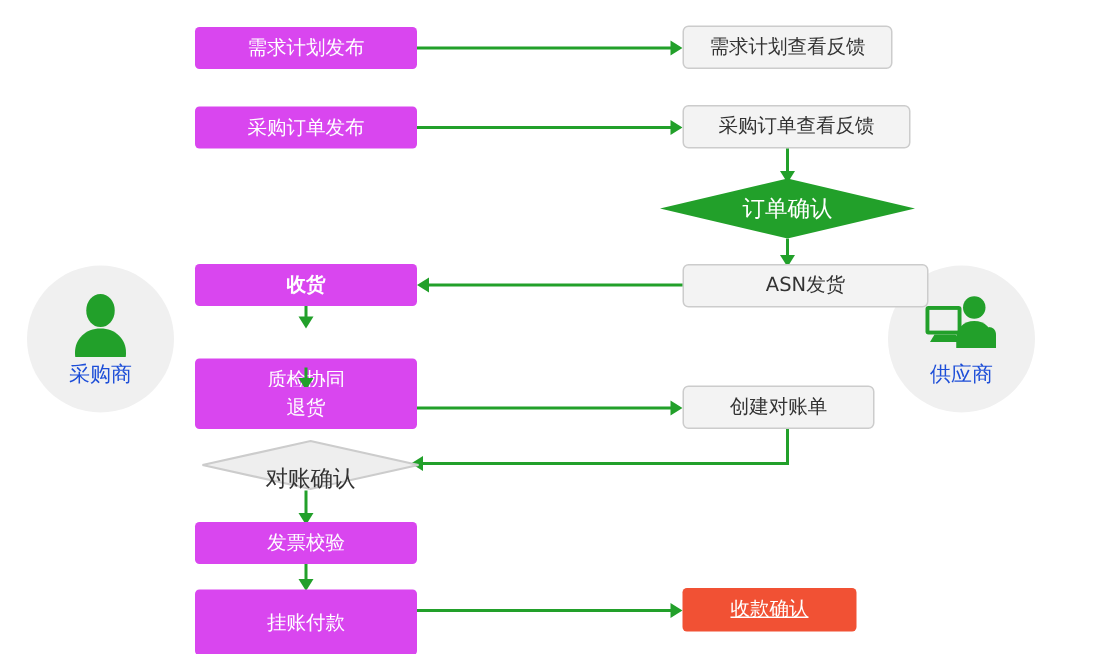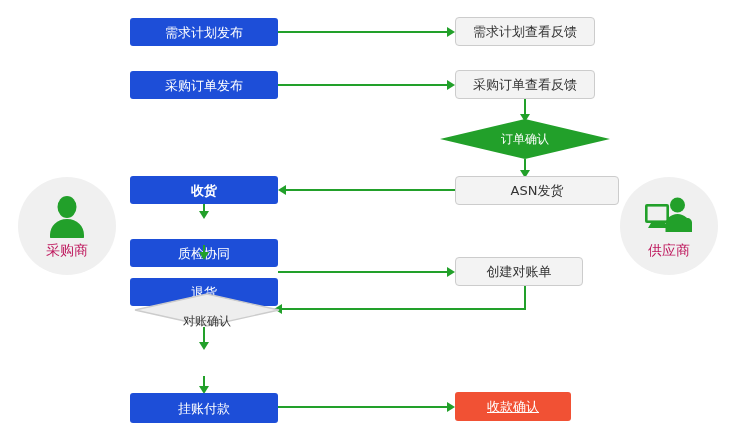--- a/index.html
+++ b/index.html
@@ -14,41 +14,41 @@
   
   .node{
     position:absolute;
     display:flex;align-items:center;justify-content:center;
     font-size:13px;
     line-height:1;
     box-sizing:border-box;
     white-space:nowrap;
   }
   .node.green{
-    background:#1d4ed8;
+    background:#d946ef;
     color:#ffffff;
     border-radius:3px;
   }
   .node.red{
     background:#f15134;
     color:#ffffff;
     border-radius:3px;
   }
   .node.gray{
     background:#f3f3f3;
     color:#333333;
     border:1px solid #cccccc;
     border-radius:4px;
   }
 
   
   .diamond{
     position:absolute;
     display:flex;align-items:center;justify-content:center;
-    font-size:12px;line-height:1;white-space:nowrap;
+    font-size:15px;line-height:1;white-space:nowrap;
   }
   .diamond .shape{position:absolute;left:0;top:0;width:100%;height:100%;}
   .diamond .dlabel{position:relative;z-index:2;}
   .diamond.green-d .dlabel{color:#ffffff;}
   .diamond.white-d .dlabel{color:#333333;}
 
   
   .line{position:absolute;background:#22a02a;}
   .line.h{height:2px;}
   .line.v{width:2px;}
@@ -62,39 +62,39 @@
     position:absolute;
     width:98px;height:98px;
     border-radius:50%;
     background:#f0f0f0;
     display:flex;flex-direction:column;
     align-items:center;justify-content:center;
     box-sizing:border-box;
   }
   .actor .glyph{width:52px;height:46px;display:block;}
   .actor .alabel{
-    font-size:14px;color:#be185d;margin-top:1px;line-height:1;white-space:nowrap;
+    font-size:14px;color:#1d4ed8;margin-top:1px;line-height:1;white-space:nowrap;
   }
 </style>
 </head>
 <body>
 
 <div id="stage">
 
   <div class="actor" style="left:18px;top:177px;">
     <span>
       <svg class="glyph" viewBox="0 0 52 46" aria-hidden="true">
         <ellipse cx="26" cy="11" rx="9.5" ry="11" fill="#22a02a"></ellipse>
         <path d="M26 23c-10 0-17 7-17 16 0 1.2 0 2 .2 3h33.6c.2-1 .2-1.8 .2-3 0-9-7-16-17-16z" fill="#22a02a"></path>
       </svg>
     </span>
     <span class="alabel">采购商</span>
   </div>
 
-  <div class="actor" style="left:620px;top:177px;">
+  <div class="actor" style="left:592px;top:177px;">
     <span>
       <svg class="glyph" viewBox="0 0 52 46" aria-hidden="true">
 
         <rect x="2" y="8" width="24" height="19" rx="2" fill="#22a02a"></rect>
         <rect x="4.6" y="10.6" width="18.8" height="13.8" fill="#f0f0f0"></rect>
         <path d="M8 27h14l4 5H5z" fill="#22a02a"></path>
 
         <circle cx="34.5" cy="9" r="7.5" fill="#22a02a"></circle>
 
         <path d="M34.5 18c-7 0-12 5-12 11v7h24v-7c0-6-5-11-12-11z" fill="#22a02a"></path>
@@ -111,21 +111,21 @@
   <div class="arrow right" style="left:447px;top:27px;"></div>
   <div class="node green" style="left:130px;top:71px;width:148px;height:28px;">
     <span>采购订单发布</span>
   </div>
 
   <div class="node gray" style="left:455px;top:17px;width:140px;height:29px;">
     <span>需求计划查看反馈</span>
   </div>
   <div class="line h" style="left:278px;top:84px;width:170px;"></div>
   <div class="arrow right" style="left:447px;top:80px;"></div>
-  <div class="node gray" style="left:455px;top:70px;width:140px;height:29px;">
+  <div class="node gray" style="left:455px;top:70px;width:152px;height:29px;">
     <span>采购订单查看反馈</span>
   </div>
 
   <div class="line v" style="left:524px;top:99px;height:17px;"></div>
   <div class="arrow down" style="left:520px;top:114px;"></div>
 
   <div class="diamond green-d" style="left:440px;top:119px;width:170px;height:40px;">
     <svg class="shape" viewBox="0 0 170 40" preserveAspectRatio="none">
       <polygon points="85,0 170,20 85,40 0,20" fill="#22a02a"></polygon>
     </svg>
@@ -149,21 +149,21 @@
   <div class="line v" style="left:203px;top:204px;height:9px;"></div>
   <div class="arrow down" style="left:199px;top:211px;"></div>
 
   <div class="node green" style="left:130px;top:217px;width:148px;height:28px;margin-top:22px;">
     <span>质检协同</span>
   </div>
 
   <div class="line v" style="left:203px;top:245px;height:9px;"></div>
   <div class="arrow down" style="left:199px;top:252px;"></div>
 
-  <div class="node green" style="left:130px;top:258px;width:148px;height:28px;margin-top:20px;">
+  <div class="node green" style="left:130px;top:258px;width:148px;height:28px;">
     <span>退货</span>
   </div>
 
   <div class="line h" style="left:278px;top:271px;width:170px;"></div>
   <div class="arrow right" style="left:447px;top:267px;"></div>
 
   <div class="node gray" style="left:455px;top:257px;width:128px;height:29px;">
     <span>创建对账单</span>
   </div>
 
@@ -174,25 +174,28 @@
   <div class="diamond white-d" style="left:134px;top:293px;width:146px;height:34px;align-items:flex-end;">
     <svg class="shape" viewBox="0 0 146 34" preserveAspectRatio="none">
       <polygon points="73,1 145,17 73,33 1,17" fill="#eeeeee" stroke="#cccccc" stroke-width="1.4"></polygon>
     </svg>
     <span class="dlabel">对账确认</span>
   </div>
 
   <div class="line v" style="left:203px;top:327px;height:17px;"></div>
   <div class="arrow down" style="left:199px;top:342px;"></div>
 
+  <div class="node green" style="left:130px;top:348px;width:148px;height:28px;">
+    <span>发票校验</span>
+  </div>
 
   <div class="line v" style="left:203px;top:376px;height:12px;"></div>
   <div class="arrow down" style="left:199px;top:386px;"></div>
 
-  <div class="node green" style="left:130px;top:393px;width:148px;height:30px;">
+  <div class="node green" style="left:130px;top:393px;width:148px;height:44px;">
     <span>挂账付款</span>
   </div>
   <div class="line h" style="left:278px;top:406px;width:170px;"></div>
   <div class="arrow right" style="left:447px;top:402px;"></div>
   <div class="node red" style="left:455px;top:392px;width:116px;height:29px;text-decoration:underline;">
     <span>收款确认</span>
   </div>
 
 </div>
 

